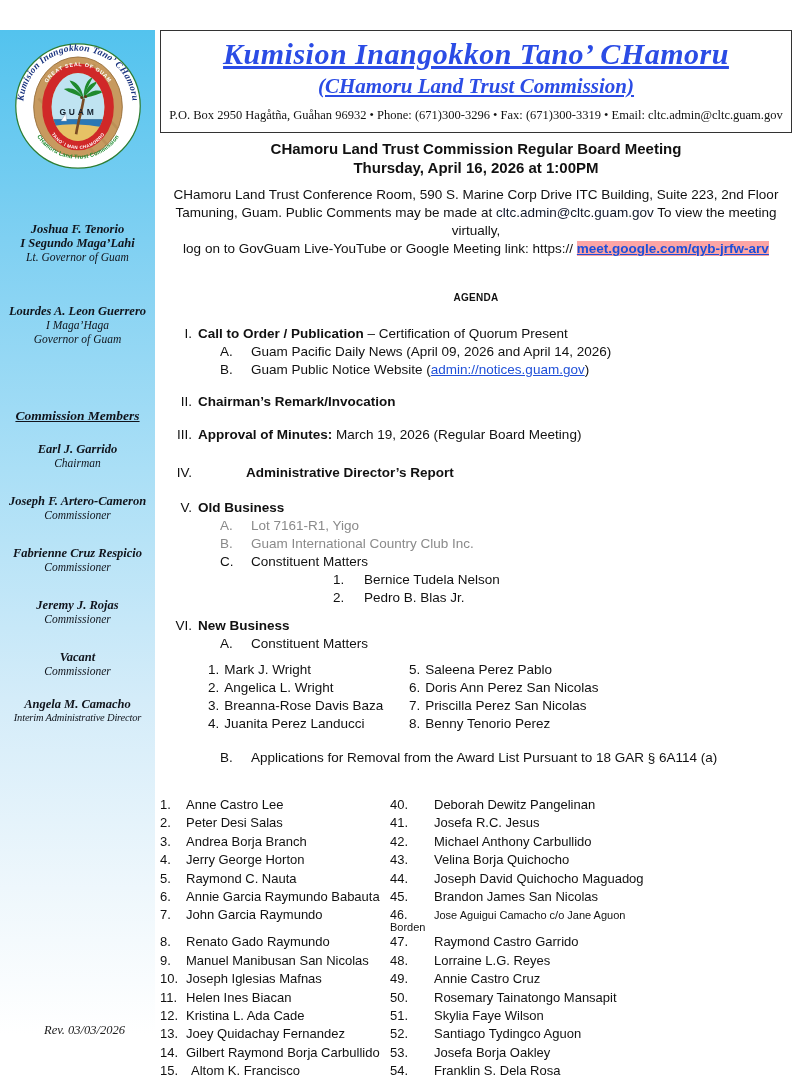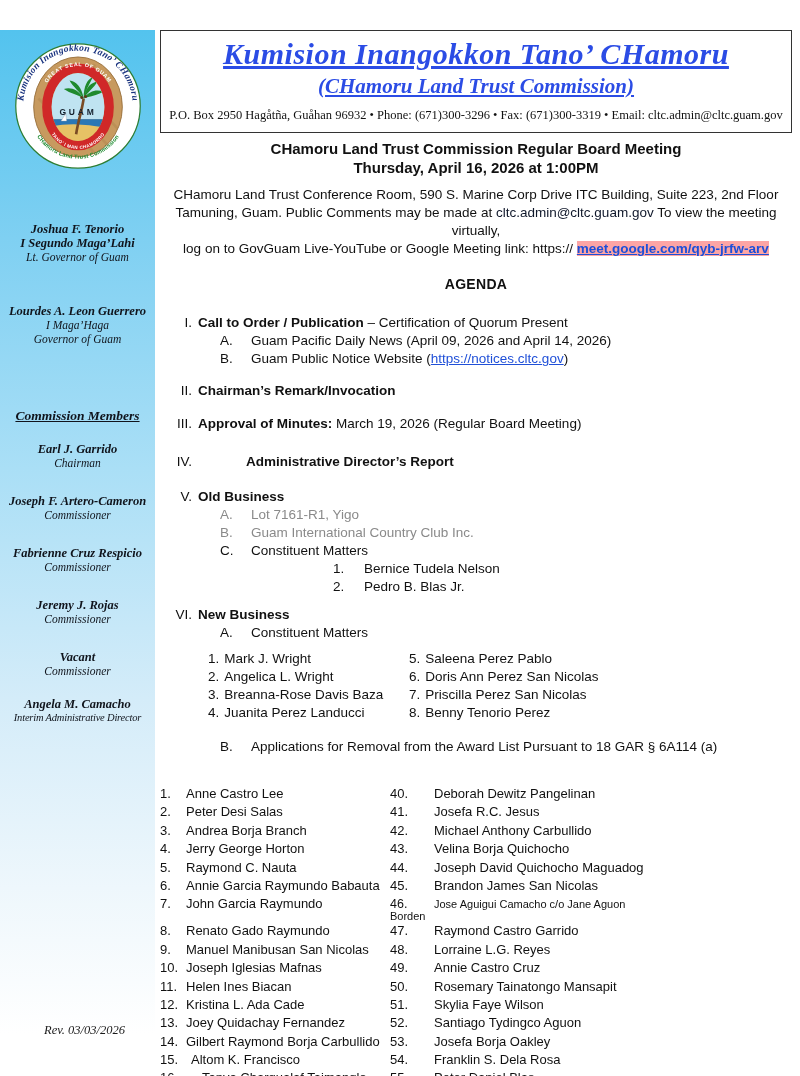--- a/index.html
+++ b/index.html
@@ -28,21 +28,21 @@
   .doc-title{font-family:"Liberation Serif",serif;font-style:italic;font-weight:bold;font-size:30px;
     line-height:35px;color:#2b4ce5;text-decoration:underline;letter-spacing:0.5px;}
   .doc-subtitle{font-family:"Liberation Serif",serif;font-style:italic;font-weight:bold;font-size:21px;
     line-height:26px;color:#2b4ce5;text-decoration:underline;margin-top:2px;}
   .doc-address{font-family:"Liberation Serif",serif;font-size:12.5px;color:#111;margin-top:9px;}
   .meeting{text-align:center;font-weight:bold;font-size:15px;line-height:19px;margin-top:6px;}
   .intro{text-align:center;font-size:13.5px;line-height:18px;margin-top:9px;}
   .link-email{color:#0f172a;text-decoration:none;}
   .link-plain{color:#2050d8;text-decoration:underline;}
   .link-meet{color:#1d4fd8;font-weight:bold;text-decoration:underline;background:#fca5a5;}
-  .agenda-heading{text-align:center;font-weight:bold;font-size:14px;margin-top:18px;letter-spacing:0.3px;}
+  .agenda-heading{text-align:center;font-weight:bold;font-size:10px;margin-top:34px;letter-spacing:0.3px;}
   .agenda{font-size:13.5px;line-height:18px;padding-left:8px;}
   .item{display:flex;}
   .rn{flex:0 0 24px;text-align:right;margin-right:6px;}
   .sub{display:flex;padding-left:52px;}
   .ltr{flex:0 0 20px;margin-right:11px;}
   .subsub{display:flex;padding-left:165px;}
   .snum{flex:0 0 18px;margin-right:13px;}
   .gray{color:#8a8a8a;}
   .b{font-weight:bold;}
   .mt10{margin-top:10px;}.mt14{margin-top:14px;}.mt15{margin-top:15px;}
@@ -181,21 +181,21 @@
       <div class="item mt22">
         <span class="rn">I.</span>
         <span><span class="b">Call to Order / Publication</span><span> – Certification of Quorum Present</span></span>
       </div>
       <div class="sub">
         <span class="ltr">A.</span>
         <span>Guam Pacific Daily News (April 09, 2026 and April 14, 2026)</span>
       </div>
       <div class="sub">
         <span class="ltr">B.</span>
-        <span><span>Guam Public Notice Website (</span><a class="link-plain" href="#">https://notices.cltc.gov</a><span>)</span></span>
+        <span><span>Guam Public Notice Website (</span><a class="link-plain" href="#">admin://notices.guam.gov</a><span>)</span></span>
       </div>
 
       <div class="item mt14">
         <span class="rn">II.</span>
         <span class="b">Chairman’s Remark/Invocation</span>
       </div>
 
       <div class="item mt15">
         <span class="rn">III.</span>
         <span><span class="b">Approval of Minutes:</span><span> March 19, 2026 (Regular Board Meeting)</span></span>

